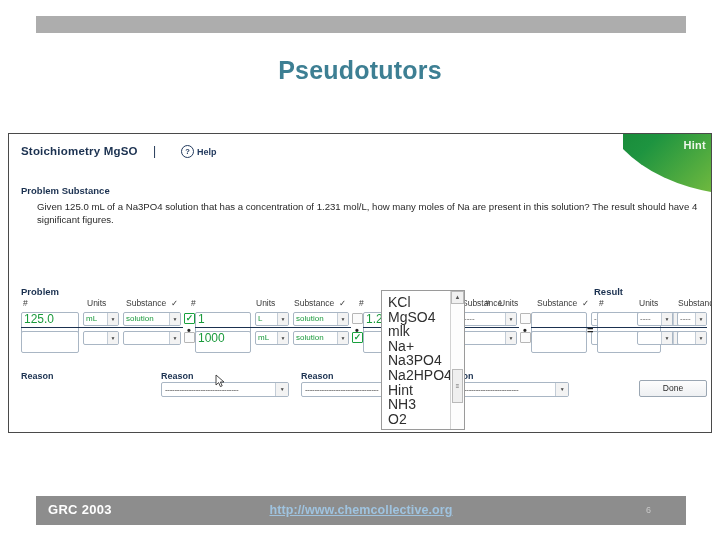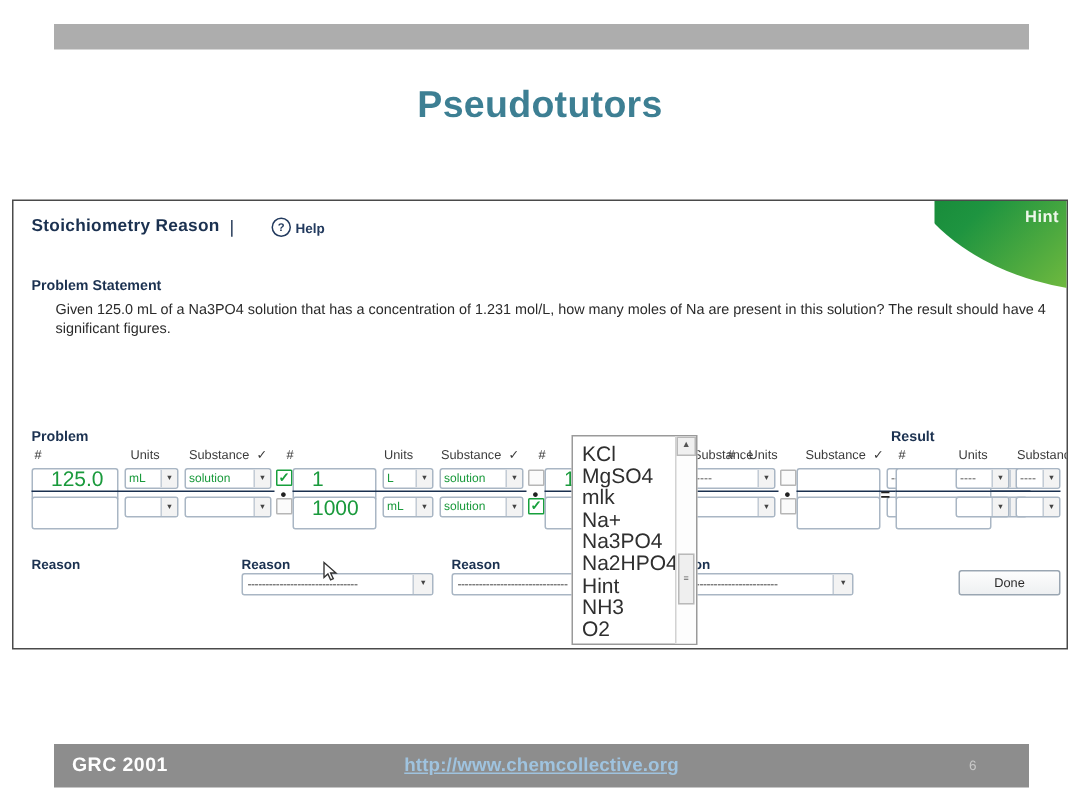--- a/index.html
+++ b/index.html
@@ -110,21 +110,21 @@
     font-size:6px;color:#666;text-align:center;line-height:32px;
   }
 
   
   .grid{position:absolute;left:10px;top:164px;width:684px;}
   .colhdr{position:absolute;font-size:8.5px;color:#3b3b3b;white-space:nowrap;}
 
   .fld{
     position:absolute;box-sizing:border-box;height:22px;
     border:1px solid #a9b6c4;border-radius:2px;background:#fff;
-    font-size:14px;color:#1a9a3c;padding:0 12px;line-height:12px;
+    font-size:12px;color:#1a9a3c;padding:0 2px;line-height:12px;
     overflow:hidden;white-space:nowrap;
   }
   .fld.empty{color:transparent;}
   .sel{
     position:absolute;box-sizing:border-box;height:14px;
     border:1px solid #a9b6c4;border-radius:2px;background:#fff;
     font-size:8px;color:#1a9a3c;line-height:12px;padding:0 12px 0 2px;
     overflow:hidden;white-space:nowrap;
   }
   .sel.grey{color:#555;}
@@ -174,28 +174,28 @@
 <div class="slide-title">Pseudotutors</div>
 
 <div class="shot">
   <div class="shot-inner">
 
     <div class="hint-corner">
       <div class="swoosh"></div>
       <div class="hint-label">Hint</div>
     </div>
 
-    <div class="app-title">Stoichiometry Reason</div>
+    <div class="app-title">Stoichiometry MgSO</div>
     <div class="app-sep">|</div>
     <div class="help-wrap">
       <span class="help-circ">?</span>
       <span class="help-text">Help</span>
     </div>
 
-    <div class="sec-head ps-head">Problem Statement</div>
+    <div class="sec-head ps-head">Problem Substance</div>
     <div class="ps-body">Given 125.0 mL of a Na3PO4 solution that has a concentration of 1.231 mol/L, how many moles of Na  are present in this solution?  The result should have 4 significant figures.</div>
 
     <div class="sec-head prob-head">Problem</div>
     <div class="sec-head result-head">Result</div>
 
     <div class="grid">
 
       <div class="colhdr" style="left:4px;top:0;">#</div>
       <div class="colhdr" style="left:68px;top:0;">Units</div>
       <div class="colhdr" style="left:107px;top:0;">Substance</div>
@@ -324,16 +324,16 @@
     </div>
 
     <svg class="cursor" viewBox="0 0 12 14">
       <path d="M1,1 L1,11 L3.6,8.6 L5.4,12.6 L7.2,11.8 L5.4,8 L9,8 Z" fill="#ffffff" stroke="#333333" stroke-width="0.9"></path>
     </svg>
 
   </div>
 </div>
 
 <div class="slide-footer">
-  <div class="footer-left">GRC 2001</div>
+  <div class="footer-left">GRC 2003</div>
   <div class="footer-link">http://www.chemcollective.org</div>
   <div class="footer-page">6</div>
 </div>
 
 </body></html>

